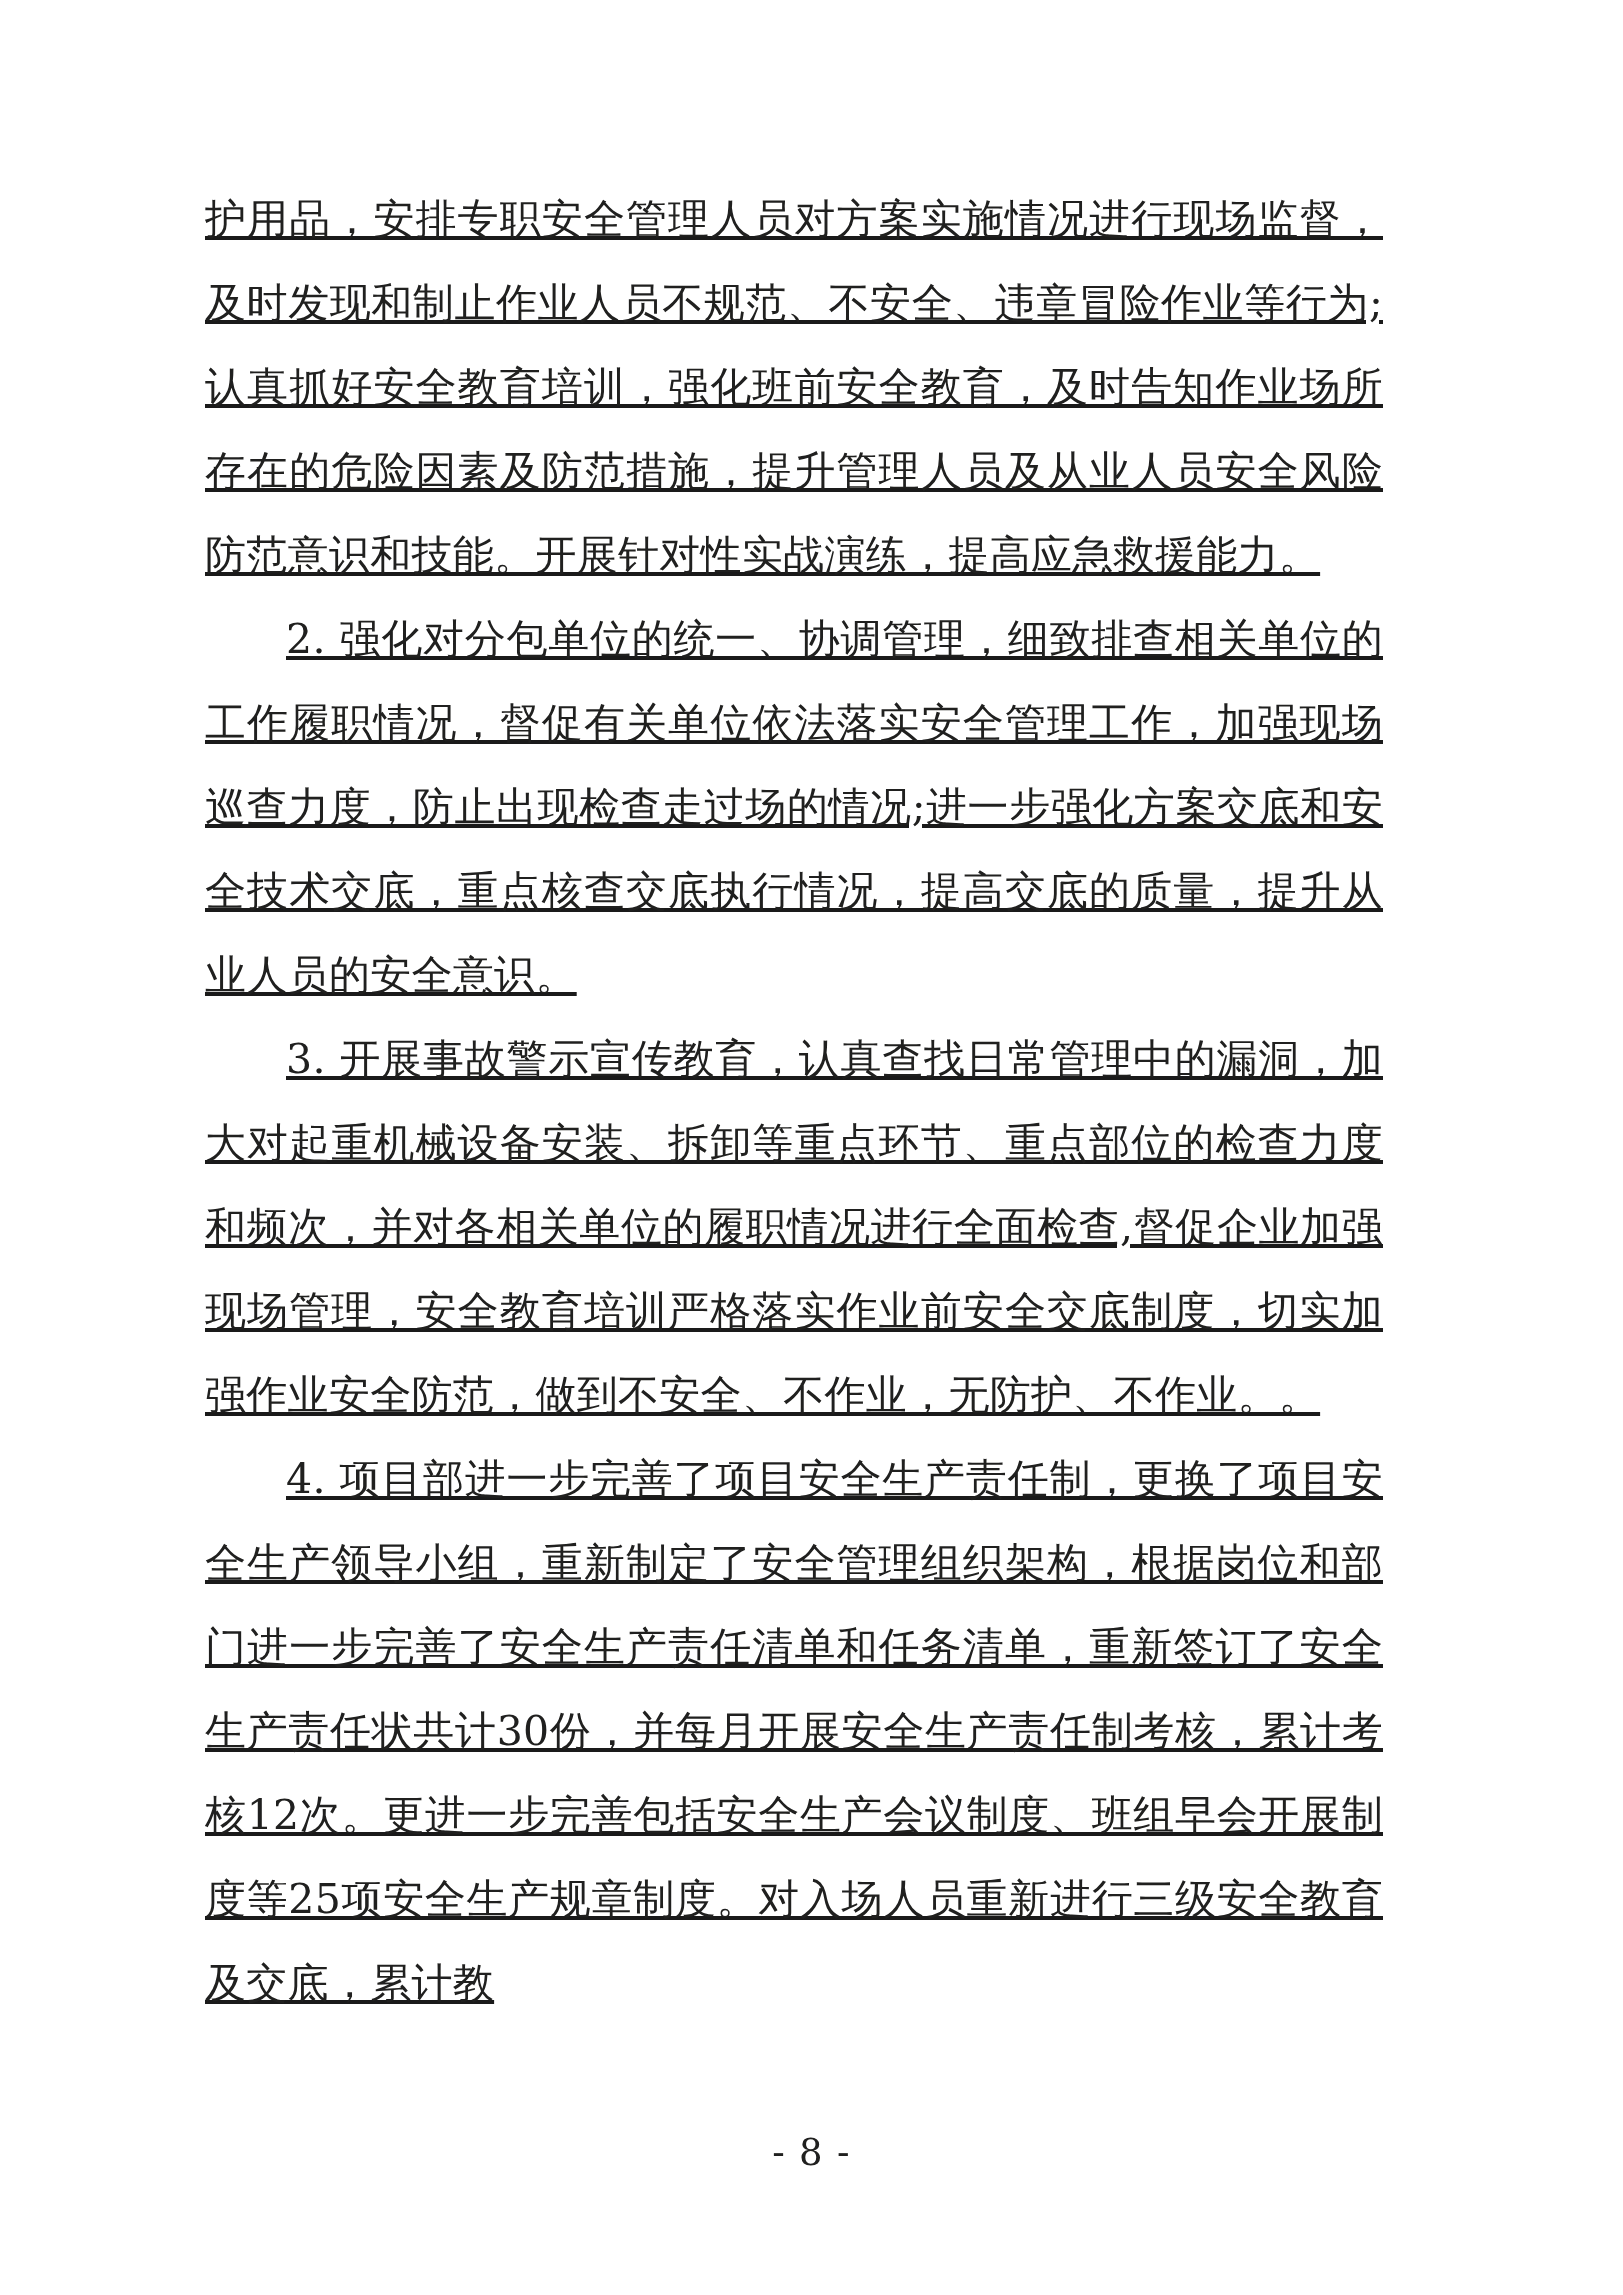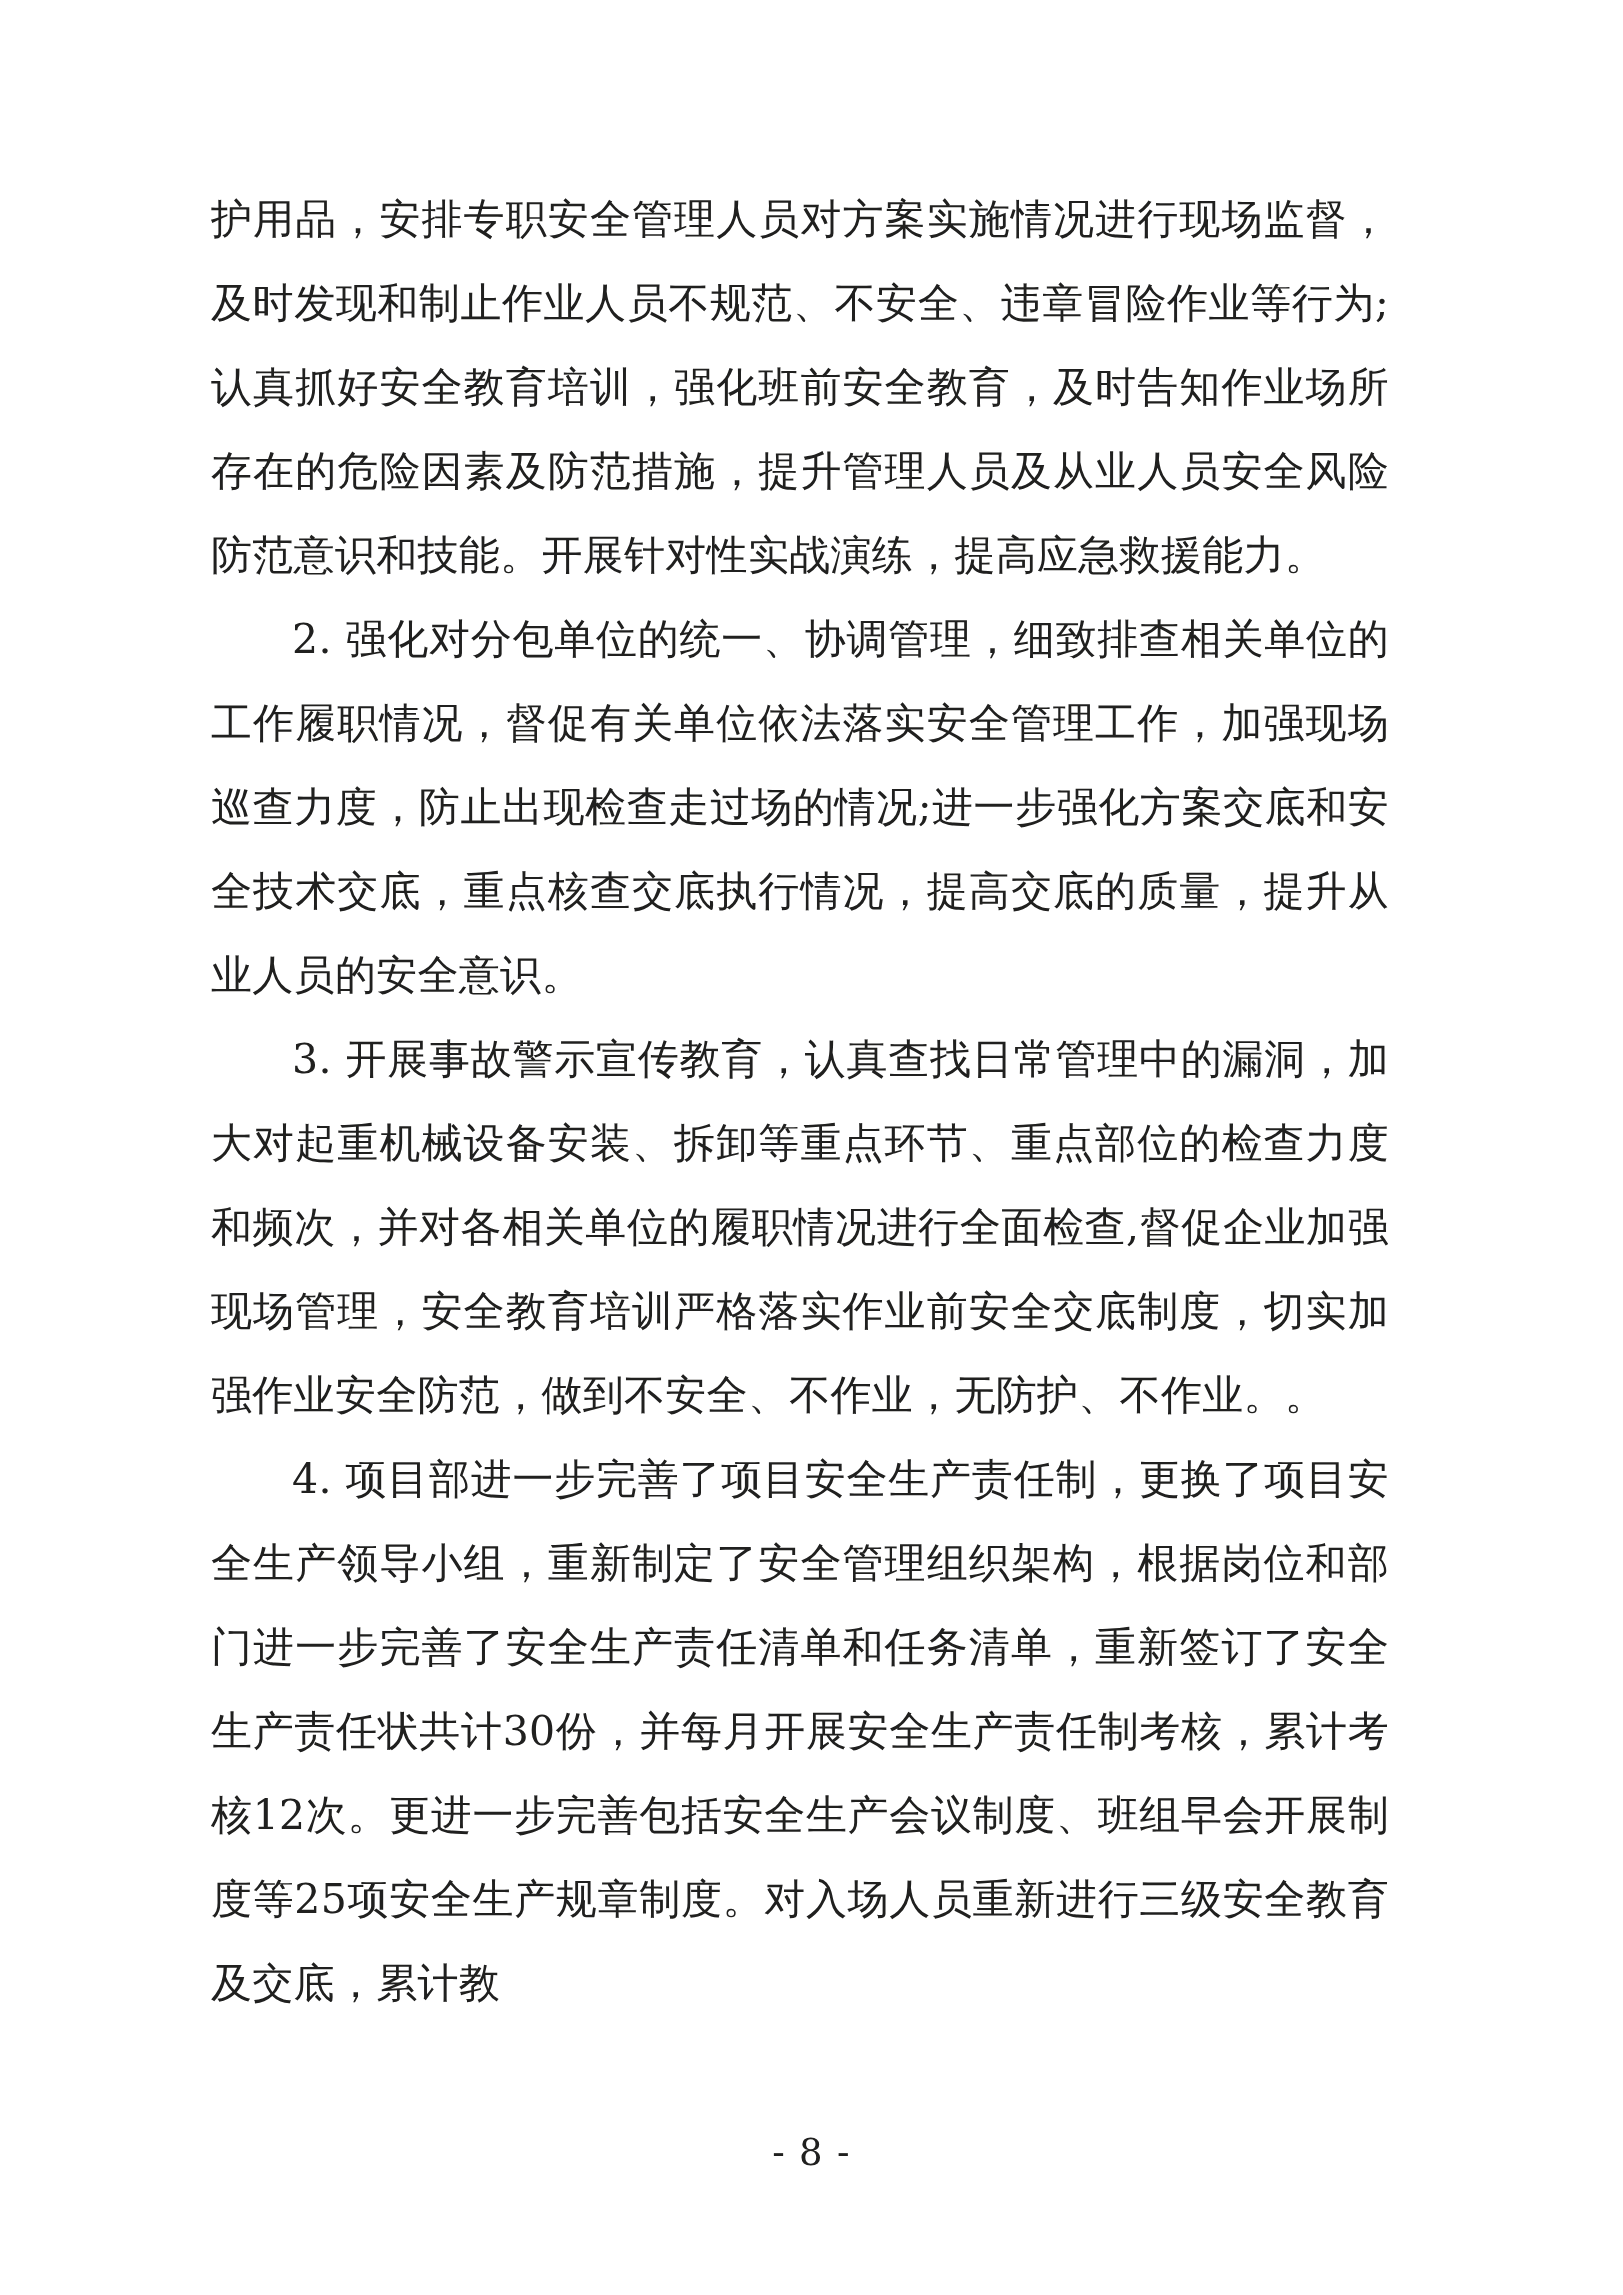--- a/index.html
+++ b/index.html
@@ -12,23 +12,24 @@
     width: 1623px;
     height: 2295px;
     background: #ffffff;
     box-sizing: border-box;
     font-family: "DejaVu Serif", "Liberation Serif", serif;
     color: #1a1a1a;
     overflow: hidden;
   }
   .content {
     position: absolute;
-    left: 211px;
+    left: 205px;
     top: 177px;
     width: 1178px;
+    text-decoration: underline;
   }
   .para {
     font-size: 41px;
     line-height: 84px;
     letter-spacing: 0.3px;
     text-align: justify;
     text-justify: inter-character;
     margin: 0 0 0 0;
     color: #20201f;
     font-weight: 400;

